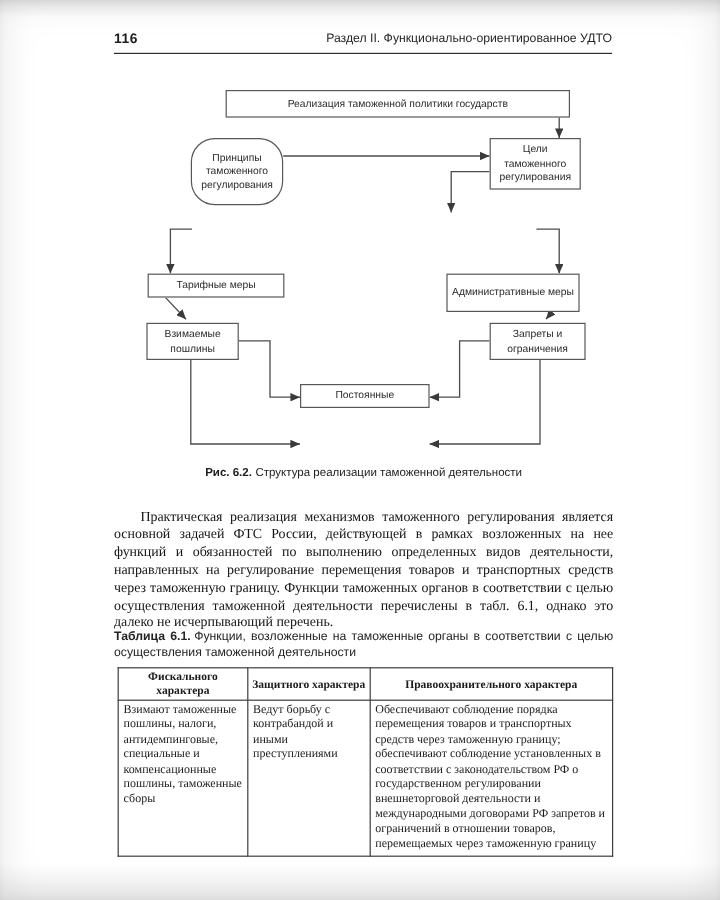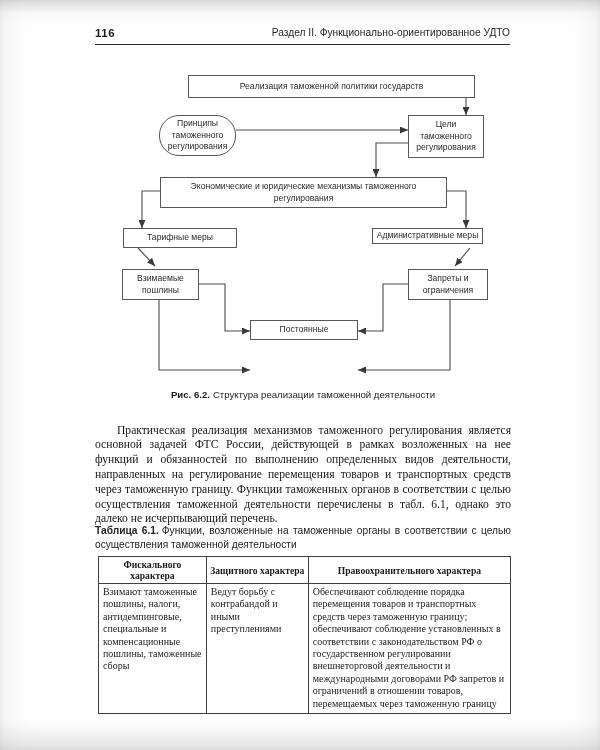--- a/index.html
+++ b/index.html
@@ -19,25 +19,25 @@
   .sectitle{font-size:10.2px;color:#262626;}
   
   .flow-svg{position:absolute;left:0;top:0;width:600px;height:400px;z-index:0;pointer-events:none;}
   .fnode{
     position:absolute;z-index:1;background:#fff;
     border:1px solid #57575a;
     display:flex;align-items:center;justify-content:center;text-align:center;
     font-size:8.6px;line-height:1.32;color:#2b2b2b;box-sizing:border-box;padding:1px 3px;
   }
   .n-realization{left:160px;top:75px;width:287px;height:23px;margin-left:28px;}
-  .n-principles {left:159px;top:115px;width:77px;height:41px;border-radius:20px;}
+  .n-principles {left:159px;top:115px;width:77px;height:56px;border-radius:20px;}
   .n-goals      {left:408px;top:115px;width:76px;height:43px;}
   .n-mechanisms {left:160px;top:177px;width:287px;height:31px;}
   .n-tariff     {left:123px;top:228px;width:114px;height:20px;}
-  .n-admin      {left:372px;top:228px;width:111px;height:16px;}
+  .n-admin      {left:372px;top:228px;width:111px;height:32px;}
   .n-duties     {left:122px;top:269px;width:77px;height:31px;}
   .n-prohib     {left:408px;top:269px;width:80px;height:31px;}
   .n-permanent  {left:250px;top:320px;width:108px;height:20px;}
   .n-additional {left:250px;top:360px;width:108px;height:20px;}
   
   .fig-caption{position:absolute;left:95px;top:389px;width:416px;text-align:center;
     font-size:9.6px;color:#1c1c1c;}
   .fig-caption b{margin-right:3px;margin-top:12px;}
   .bodytext{position:absolute;left:95px;top:412px;width:416px;
     font-family:"Liberation Serif",serif;font-size:11.6px;line-height:14.8px;
@@ -80,21 +80,20 @@
       <path d="M199 284 H225 V331 H250" marker-end="url(#arw)"></path>
       <path d="M408 284 H383 V331 H358" marker-end="url(#arw)"></path>
       <path d="M159 300 V370 H250" marker-end="url(#arw)"></path>
       <path d="M450 300 V370 H358" marker-end="url(#arw)"></path>
     </g>
   </svg>
 
   <div class="fnode n-realization">Реализация таможенной политики государств</div>
   <div class="fnode n-principles">Принципы таможенного регулирования</div>
   <div class="fnode n-goals">Цели таможенного регулирования</div>
-  <div class="fnode n-mechanisms">Экономические и юридические механизмы таможенного регулирования</div>
   <div class="fnode n-tariff">Тарифные меры</div>
   <div class="fnode n-admin">Административные меры</div>
   <div class="fnode n-duties">Взимаемые пошлины</div>
   <div class="fnode n-prohib">Запреты и ограничения</div>
   <div class="fnode n-permanent">Постоянные</div>
 
   <div class="fig-caption">
     <b>Рис. 6.2.</b><span>Структура реализации таможенной деятельности</span>
   </div>
 

